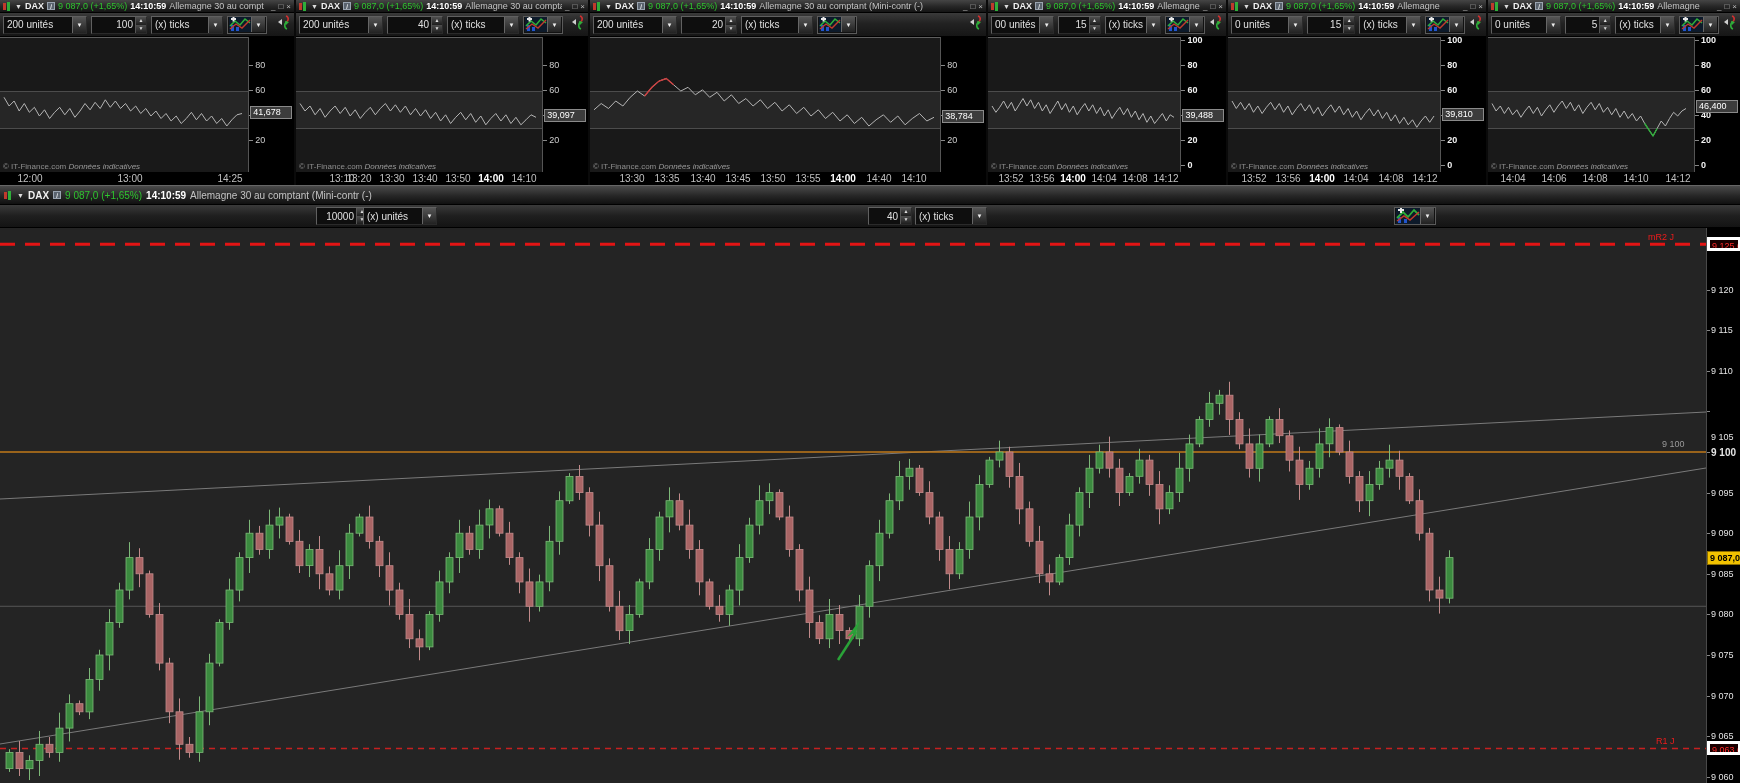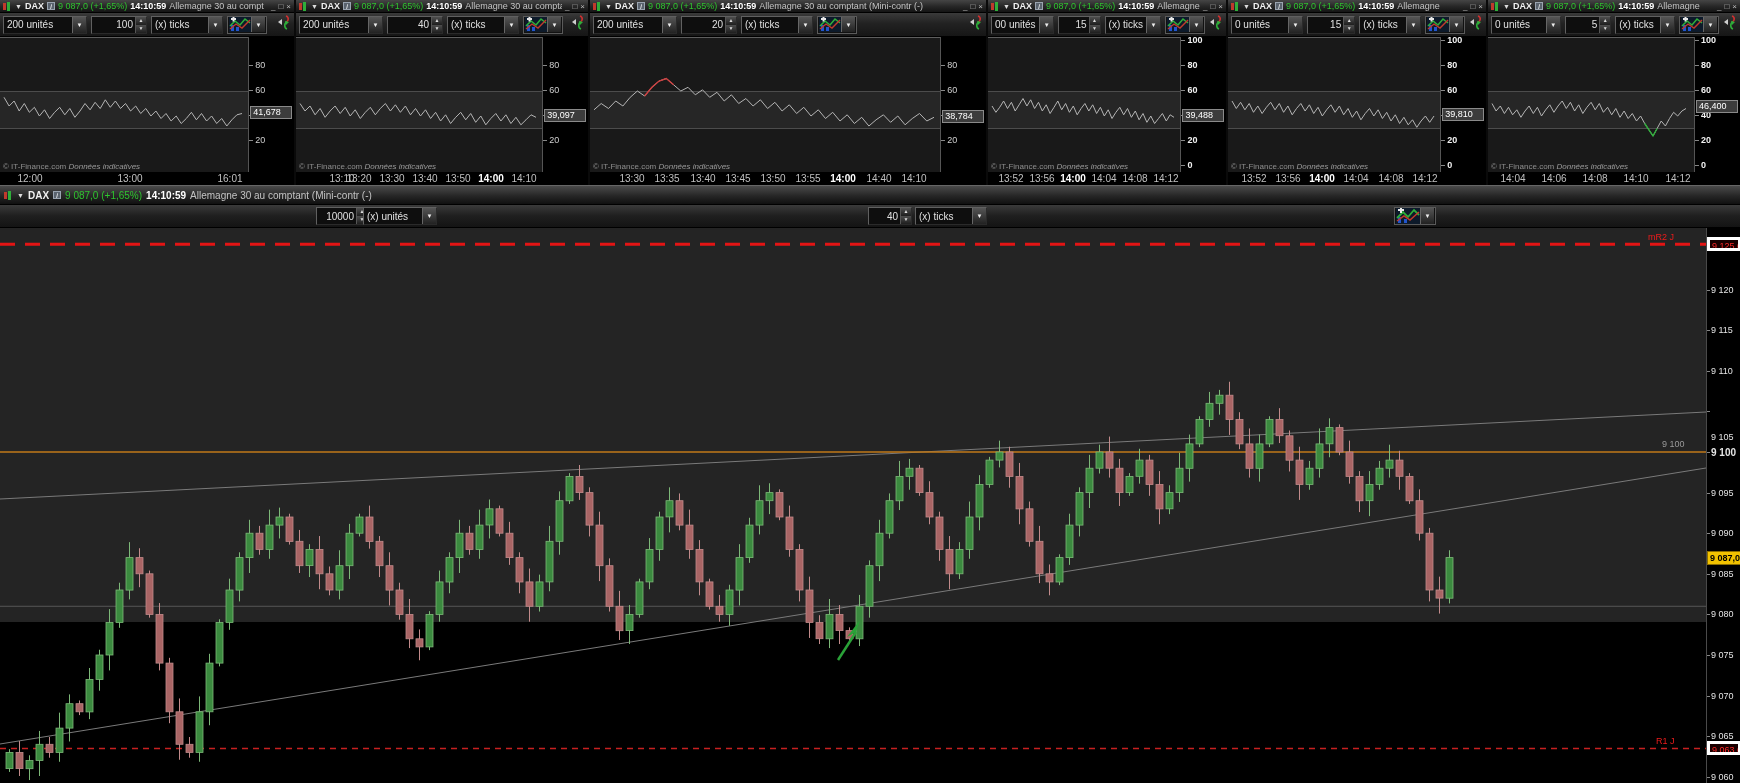--- a/index.html
+++ b/index.html
@@ -63,21 +63,21 @@
   .timebar{position:relative;height:13px;background:#000;font-size:10px;color:#c0c0c0;}
   .timebar span{position:absolute;top:1px;transform:translateX(-50%);white-space:nowrap;}
   .timebar span.bold{color:#fff;font-weight:bold;}
   
   .main-titlebar{height:20px;background:linear-gradient(#4a4a4a,#262626 55%,#101010);
                  border-top:1px solid #666;display:flex;align-items:center;gap:4px;
                  padding:0 4px;font-size:10px;border-bottom:1px solid #000;}
   .main-toolbar{position:relative;height:23px;background:linear-gradient(#3a3a3a,#1f1f1f 50%,#141414);
                 border-bottom:1px solid #000;}
   .main-toolbar .ctl{position:absolute;top:2px;}
-  .bigchart{position:relative;width:1740px;height:394px;background:#242424;}
+  .bigchart{position:relative;width:1740px;height:555px;background:#242424;}
   .bigchart svg{position:absolute;left:0;top:0;}
   .main-axis{position:absolute;right:0;top:0;width:34px;height:555px;background:#000;
              border-left:1px solid #4a4a4a;z-index:2;}
   .main-axis .tick{position:absolute;left:0;width:3px;height:1px;background:#888;}
   .main-axis .lbl{position:absolute;left:4px;font-size:9px;color:#e4e4e4;white-space:nowrap;}
   .main-axis .lbl.bold{font-weight:bold;font-size:10px;}
   .pricebox{position:absolute;left:0;width:34px;height:14px;font-size:9px;line-height:13px;
             padding-left:2px;z-index:4;white-space:nowrap;overflow:hidden;}
   .pricebox.cur{background:#f2c200;color:#000;border:1px solid #8a6d00;font-weight:bold;}
   .pricebox.red{background:#1a0000;color:#ff2a2a;border:3px solid #ffffff;}
@@ -160,21 +160,21 @@
             <span class="lbl" style="top: 48px;">60</span>
             <div class="tick" style="top: 78px;"></div>
             <span class="lbl" style="top: 73px;">40</span>
             <div class="tick" style="top: 103px;"></div>
             <span class="lbl" style="top: 98px;">20</span>
           </div>
     </div>
     <div class="timebar">
           <span style="left: 30px;">12:00</span>
           <span style="left: 130px;">13:00</span>
-          <span style="left: 230px;">16:01</span>
+          <span style="left: 230px;">14:25</span>
         </div>
   </div>
 
   <div class="panel" style="width: 294px;">
     <div class="titlebar">
       <span class="candle-glyph">
             <i class="cg-r"></i>
             <i class="cg-g"></i>
           </span>
       <span class="dd-caret">▼</span>

